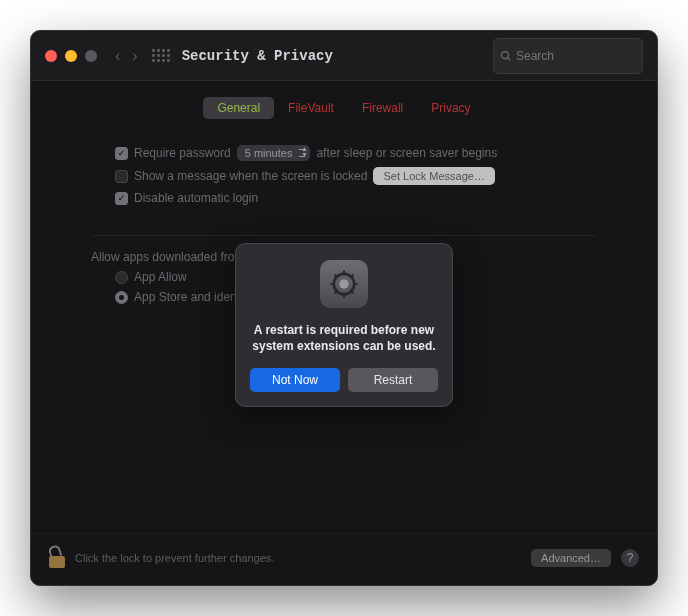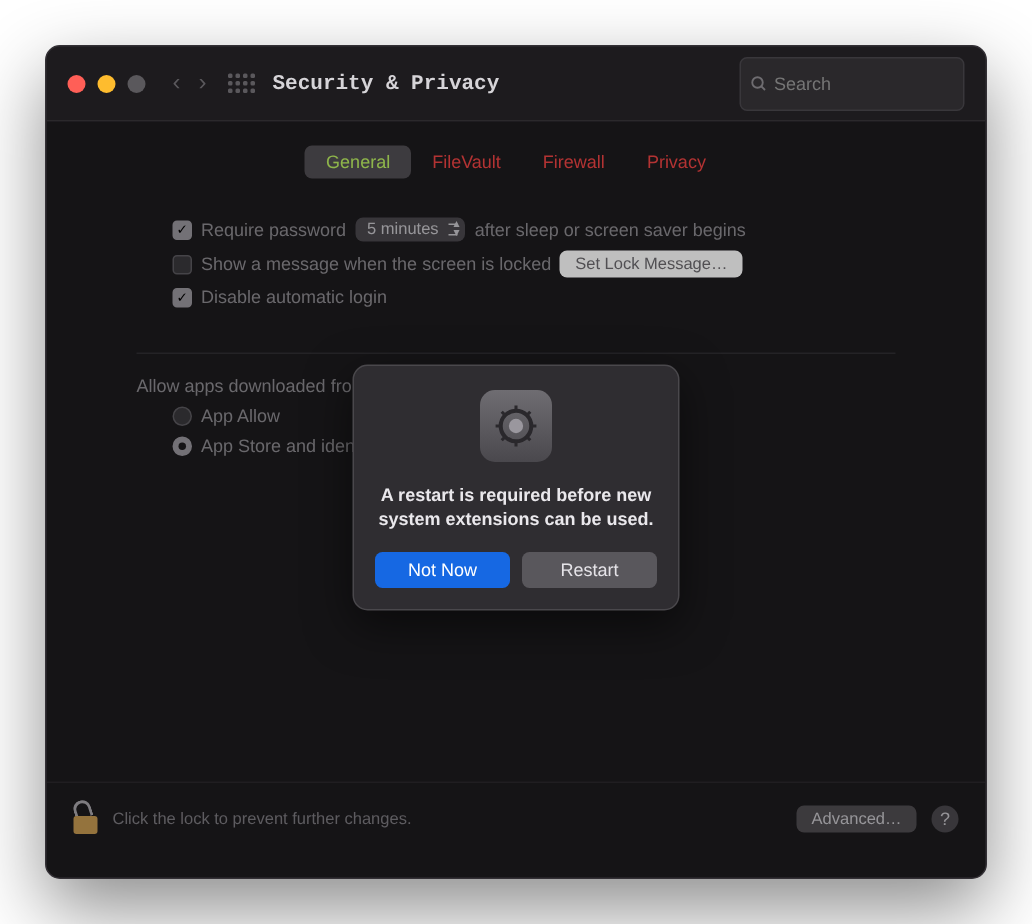--- a/index.html
+++ b/index.html
@@ -87,21 +87,21 @@
     border-radius:50%; display:inline-block; position:relative;
     flex-shrink:0; background:#3a383c;
   }
   .radio.checked { background:#9a979e; border-color:#9a979e; }
   .radio.checked::after {
     content:""; position:absolute; width:5px; height:5px;
     background:#1d1b1e; border-radius:50%; top:3px; left:3px;
   }
   
   .footer {
-    position:absolute; bottom:16px; left:0; right:0;
+    position:absolute; bottom:4px; left:0; right:0;
     height: 48px; display:flex; align-items:center;
     padding: 0 18px; border-top:1px solid #2b292c;
     color:#7d7b80; font-size:11px;
   }
   .lock { width:16px; height:20px; margin-right:10px; position:relative; }
   .lock .body { position:absolute; bottom:0; width:16px; height:12px; background:#c69a52; border-radius:2px; }
   .lock .shackle { position:absolute; top:-1px; left:2px; width:12px; height:12px; border:2px solid #a8a6ab; border-bottom:none; border-radius:6px 6px 0 0; transform: rotate(-18deg); transform-origin: bottom left;}
   .footer .spacer { flex:1; }
   .help {
     width:18px; height:18px; border-radius:50%;

